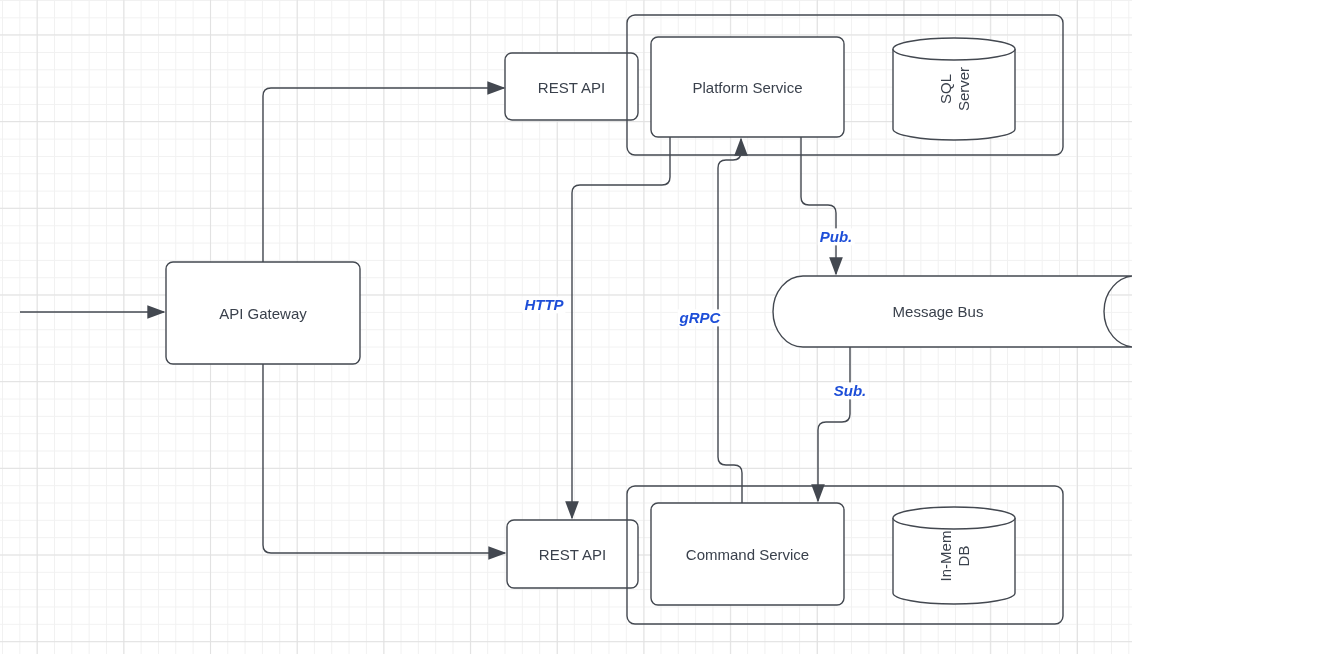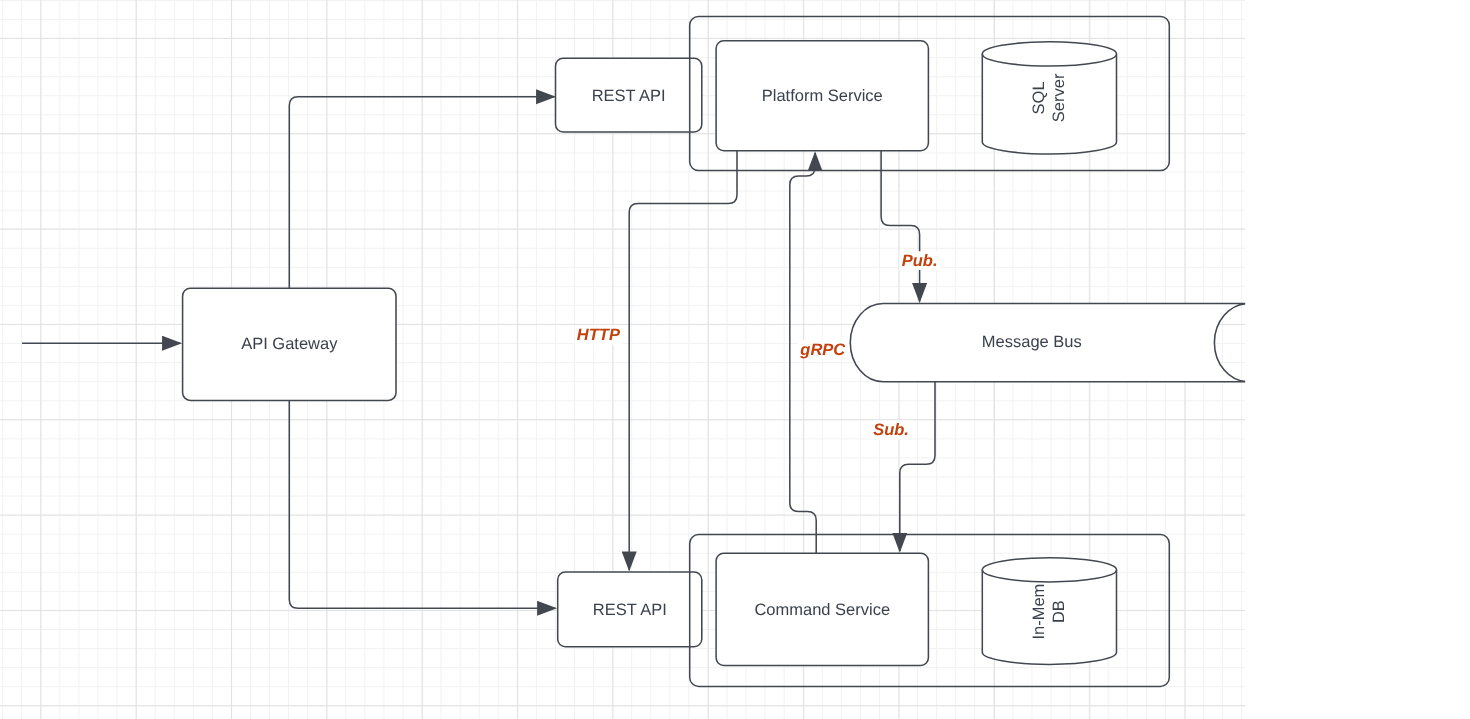--- a/index.html
+++ b/index.html
@@ -22,21 +22,21 @@
   .group{fill:none;stroke:#434850;stroke-width:1.4;}
   .edge{fill:none;stroke:#434850;stroke-width:1.4;}
   text.nlabel{
     fill:#3a414c;font-size:15px;
     font-family:"Liberation Sans","DejaVu Sans",sans-serif;
     text-anchor:middle;dominant-baseline:central;
   }
   .edge-label{
     position:absolute;transform:translate(-50%,-50%);
     font:italic bold 15px "Liberation Sans","DejaVu Sans",sans-serif;
-    color:#c2410c;background:#ffffff;padding:0 2px;line-height:1.15;
+    color:#1d4ed8;background:#ffffff;padding:0 2px;line-height:1.15;
     white-space:nowrap;
   }
 </style>
 </head>
 <body>
 
 <div class="canvas">
 
   <svg class="layer" width="1336" height="654" viewBox="0 0 1336 654">
     <defs>
@@ -97,17 +97,17 @@
     <path class="edge" marker-end="url(#arrow)" d="M801,137 V197 Q801,205 809,205 H828 Q836,205 836,213 V274"></path>
     <path class="edge" marker-end="url(#arrow)" d="M850,347 V414 Q850,422 842,422 H826 Q818,422 818,430 V501"></path>
 
     <g>
       <rect class="shape" x="166" y="262" width="194" height="102" rx="7"></rect>
       <text class="nlabel" x="263" y="313">API Gateway</text>
     </g>
   </svg>
 
   <div class="edge-label" style="left:544px;top:305px">HTTP</div>
-  <div class="edge-label" style="left:748px;top:318px">gRPC</div>
+  <div class="edge-label" style="left:700px;top:318px">gRPC</div>
   <div class="edge-label" style="left:836px;top:237px">Pub.</div>
-  <div class="edge-label" style="left:810px;top:391px">Sub.</div>
+  <div class="edge-label" style="left:850px;top:391px">Sub.</div>
 
 </div>
 
 </body></html>

